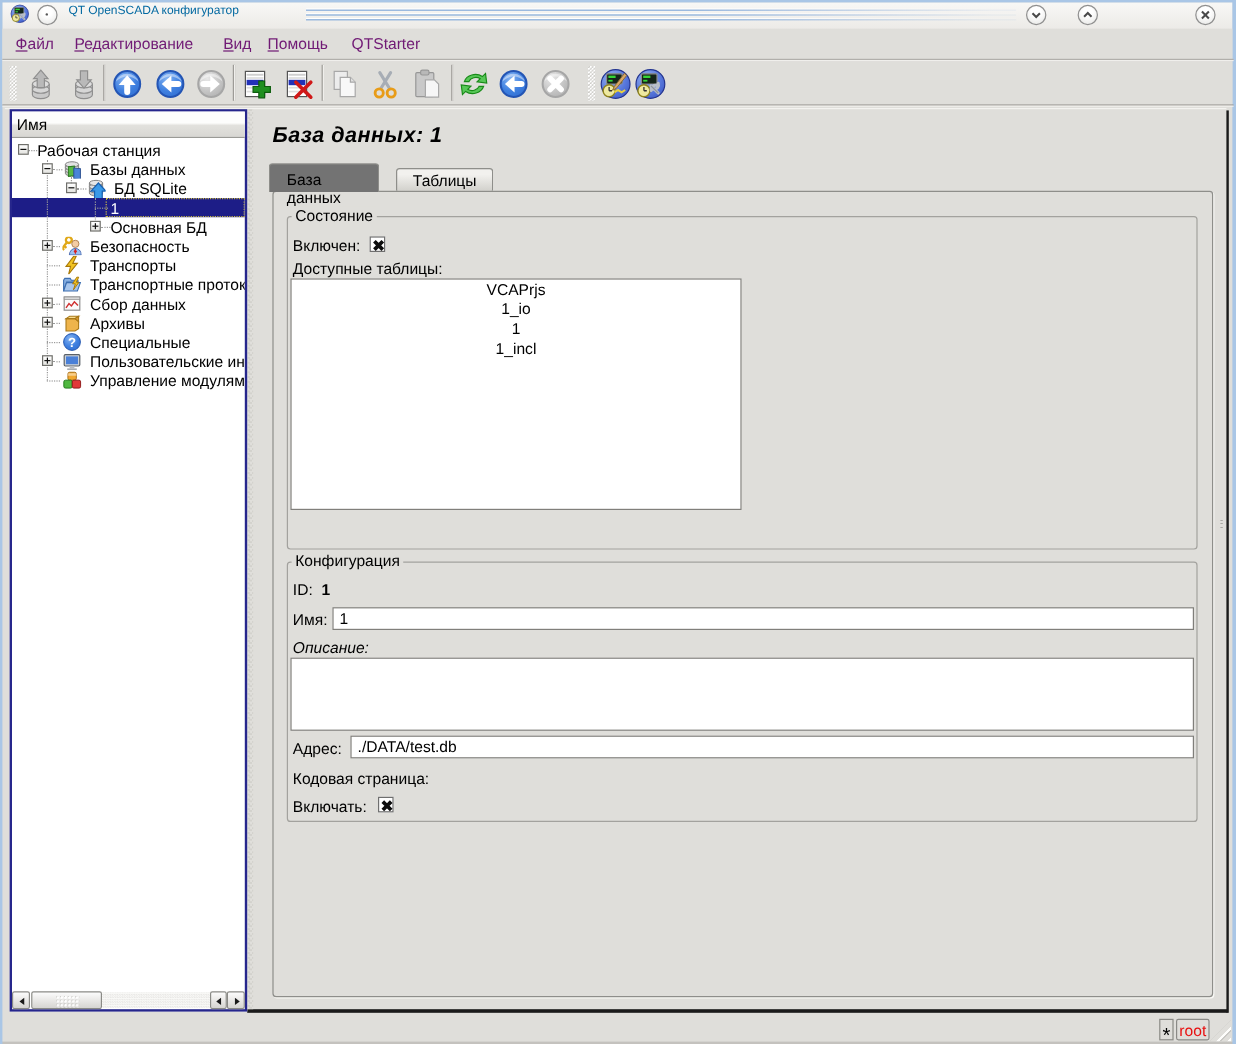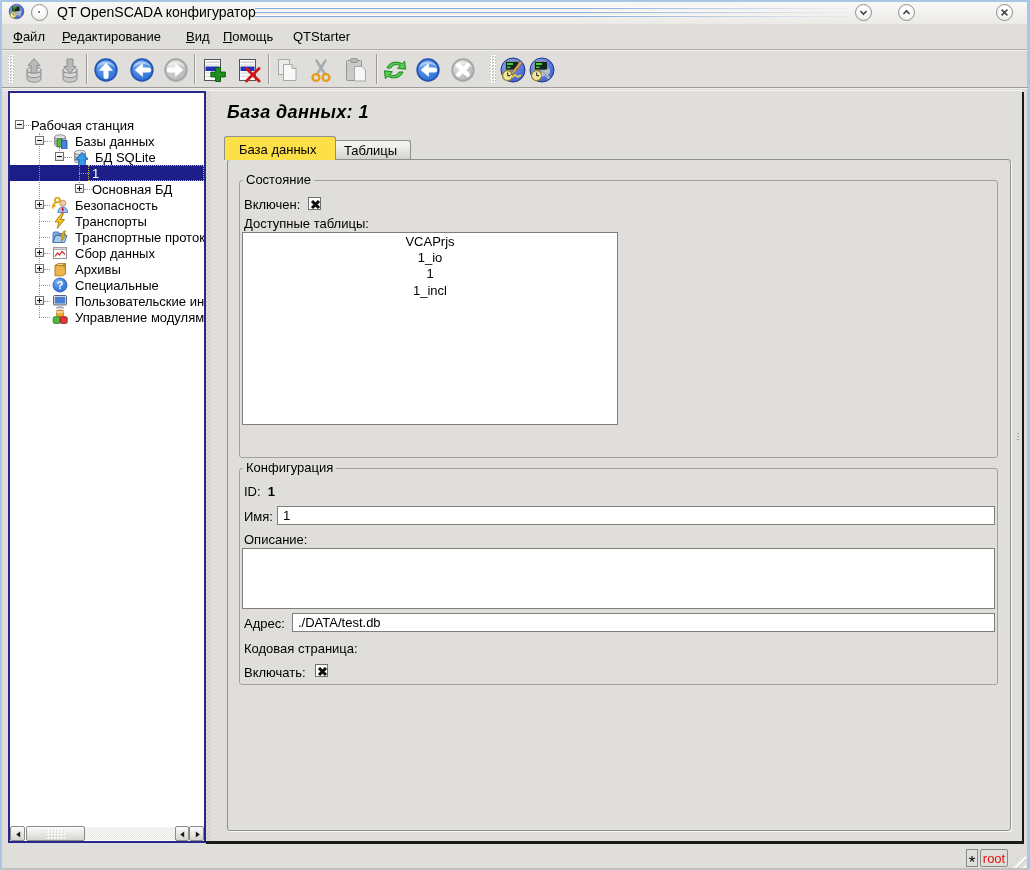--- a/index.html
+++ b/index.html
@@ -8,25 +8,25 @@
 #win{position:relative;width:1030px;height:870px;background:#dfdeda;}
 #edgeL{left:0;top:0;width:2px;height:870px;background:#a9c6e6;}
 #edgeR{left:1027px;top:0;width:3px;height:870px;background:#a9c6e6;}
 #edgeT{left:0;top:0;width:1030px;height:2px;background:#a9c6e6;}
 #edgeB{left:0;top:868px;width:1030px;height:2px;background:#c4c2be;}
 #titlebar{left:2px;top:2px;width:1025px;height:22px;background:linear-gradient(#f8f8f6,#eceae7);}
 #stripes{left:253px;top:0;width:592px;height:22px;
  -webkit-mask-image:linear-gradient(90deg,rgba(0,0,0,1) 0 55%,rgba(0,0,0,0.1) 97%);}
 .stripe{position:absolute;left:0;width:592px;height:1px;background:#85abda;}
 .stripew{position:absolute;left:0;width:592px;height:1px;background:#ffffff;}
-#title-text{left:57px;top:4px;font-size:14px;color:#000000;}
+#title-text{left:57px;top:4px;font-size:10px;color:#0369a1;}
 .tbtn{top:4px;width:15px;height:15px;border-radius:50%;border:1px solid #8f8f8f;background:radial-gradient(circle at 50% 32%,#ffffff 30%,#e4e4e2);}
 .tbtn svg{position:absolute;left:0;top:0;}
 #menubar{left:2px;top:24px;width:1025px;height:25px;background:#dfdeda;}
-.mi{top:29px;color:#000000;}
+.mi{top:29px;color:#701a75;}
 #menusep{left:2px;top:49px;width:1026px;height:1px;background:#b1afab;}
 #menusep2{left:2px;top:50px;width:1026px;height:1px;background:#f0efec;}
 #toolbar{left:2px;top:51px;width:1025px;height:36px;background:#dfdeda;}
 .tsep{position:absolute;top:54px;width:1px;height:30px;background:#9d9b97;border-right:1px solid #f0efec;}
 .thandle{position:absolute;top:55px;width:6px;height:29px;background:repeating-conic-gradient(#ffffff 0 25%,rgba(0,0,0,0) 0 50%) 0 0/3px 3px,repeating-conic-gradient(#c2c1bd 0 25%,rgba(0,0,0,0) 0 50%) 1px 1px/3px 3px;}
 #toolsep{left:2px;top:87px;width:1026px;height:1px;background:#9d9b97;}
 #toolsep2{left:2px;top:88px;width:1026px;height:1px;background:#f0efec;}
 .ticon{position:absolute;top:56px;width:28px;height:28px;}
 #frameTop{left:4px;top:90px;width:1018px;height:1px;background:#f4f3f0;}
 #frameR{left:1022px;top:92px;width:2px;height:752px;background:#1a1a1a;}
@@ -46,21 +46,21 @@
 .ticn{position:absolute;width:16px;height:16px;top:0;}
 #hscroll{position:absolute;left:0;top:733px;width:194px;height:15px;}
 .sbtn{position:absolute;top:0;height:15px;background:linear-gradient(#fcfcfc,#d6d5d1);border:1px solid #8a8a86;border-radius:2px;box-sizing:border-box;}
 .sarr{position:absolute;left:4px;top:4px;}
 .sarr svg{display:block;}
 #sthumb{position:absolute;left:16px;top:0;width:59px;height:15px;background:linear-gradient(#fcfcfc,#d6d5d1);border:1px solid #8a8a86;border-radius:2px;box-sizing:border-box;}
 #sgrip{position:absolute;left:20px;top:3px;width:19px;height:10px;background-image:radial-gradient(circle at 1.2px 1.2px,#ffffff 1px,rgba(0,0,0,0) 1.3px),radial-gradient(circle at 0.7px 0.7px,#94938d 0.9px,rgba(0,0,0,0) 1.2px);background-size:3.2px 3.2px;}
 #strough{position:absolute;left:75px;top:1px;width:90px;height:13px;background:repeating-conic-gradient(#e9e8e6 0 25%,#f9f9f7 0 50%) 0 0/2px 2px;}
 #heading{left:227px;top:102px;width:796px;font-size:18px;font-weight:bold;font-style:italic;letter-spacing:0.4px;}
 .tab{box-sizing:border-box;border:1px solid #8e8e8a;border-bottom:none;border-radius:3px 3px 0 0;}
-#tab1{left:224px;top:136px;width:112px;height:24px;background:#fde047;z-index:3;}
+#tab1{left:224px;top:136px;width:92px;height:24px;background:#737373;z-index:3;}
 #tab1 span{position:absolute;left:14px;top:5px;}
 #tab2{left:330px;top:140px;width:81px;height:19px;background:linear-gradient(#f2f1ee 0 25%,#d2d1cc);z-index:1;}
 #tab2 span{position:absolute;left:13px;top:2px;}
 #pane{left:227px;top:159px;width:784px;height:672px;border:1px solid #8e8e8a;border-radius:3px;box-sizing:border-box;background:#dfdeda;z-index:2;box-shadow:1px 1px 0 rgba(250,250,247,.95);}
 .group{position:absolute;border:1px solid #a3a29e;border-radius:3px;box-sizing:border-box;}
 .glabel{position:absolute;background:#dfdeda;padding:0 3px;z-index:2;}
 .field{position:absolute;background:#fff;border:1px solid #807f7b;box-sizing:border-box;}
 .field span{position:absolute;left:5px;top:1px;}
 .cb{position:absolute;width:13px;height:13px;background:#ffffff;border:1px solid #6f6f6f;box-sizing:border-box;}
 .cb svg{position:absolute;left:0;top:0;}
@@ -436,21 +436,21 @@
 <div class="field" id="listbox" style="left:14px;top:72px;width:376px;height:193px;">
 <div style="padding:1px 5px;line-height:16.2px;text-align:center;">VCAPrjs<br>1_io<br>1<br>1_incl</div>
 </div>
 <div class="group" style="left:11px;top:308px;width:759px;height:217px;"></div>
 <div class="glabel" style="left:15px;top:300px;">Конфигурация</div>
 <div class="abs" style="left:16px;top:324px;">ID:&nbsp; <b>1</b></div>
 <div class="abs" style="left:16px;top:349px;">Имя:</div>
 <div class="field" style="left:49px;top:346px;width:718px;height:19px;">
         <span>1</span>
       </div>
-<div class="abs" style="left:16px;top:372px;">Описание:</div>
+<div class="abs" style="left:16px;top:372px;font-style:italic;">Описание:</div>
 <div class="field" style="left:14px;top:388px;width:753px;height:61px;"></div>
 <div class="abs" style="left:16px;top:456px;">Адрес:</div>
 <div class="field" style="left:64px;top:453px;width:703px;height:19px;">
         <span>./DATA/test.db</span>
       </div>
 <div class="abs" style="left:16px;top:481px;">Кодовая страница:</div>
 <div class="abs" style="left:16px;top:505px;">Включать:</div>
 <div class="cb" style="left:87px;top:504px;">
         <svg width="13" height="13" viewBox="0 0 13 13">
           <path d="M3,3 L10,10 M10,3 L3,10" stroke="#0d0d0d" stroke-width="3.1" stroke-linecap="butt"></path>
@@ -642,20 +642,23 @@
         </div>
         <div class="exp" style="left:25px;top:171px;">
           <div class="h"></div>
           <div class="v"></div>
         </div>
         <div class="exp" style="left:25px;top:203px;">
           <div class="h"></div>
           <div class="v"></div>
         </div>
 </div>
+<div id="treehdr">
+        <span>Имя</span>
+      </div>
 <div id="hscroll">
 <div class="sbtn" style="left:0;width:15px;">
           <span class="sarr">
             <svg width="7" height="7" viewBox="0 0 7 7">
               <path d="M5.2,0.5 L1.2,3.5 L5.2,6.5 Z" fill="#1a1a1a"></path>
             </svg>
           </span>
         </div>
 <div id="sthumb">
           <div id="sgrip"></div>

